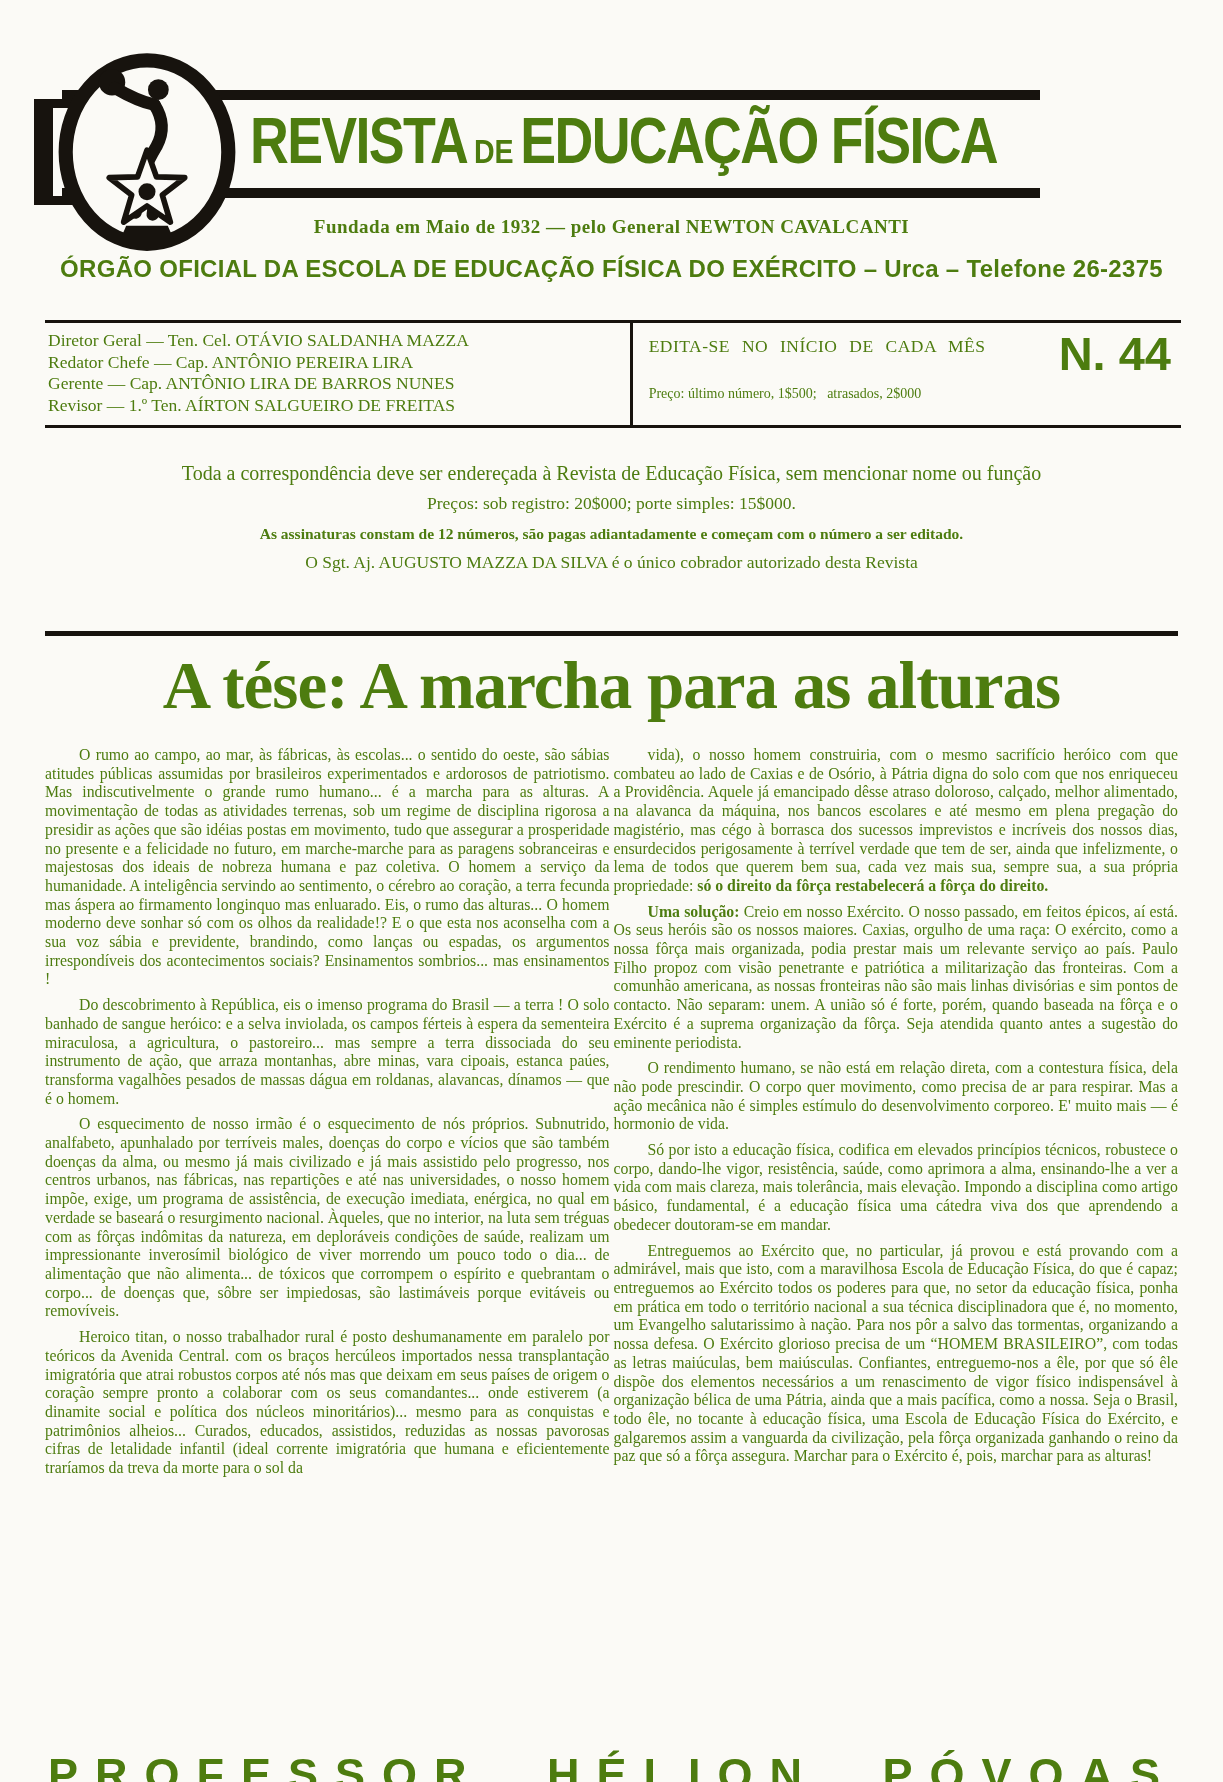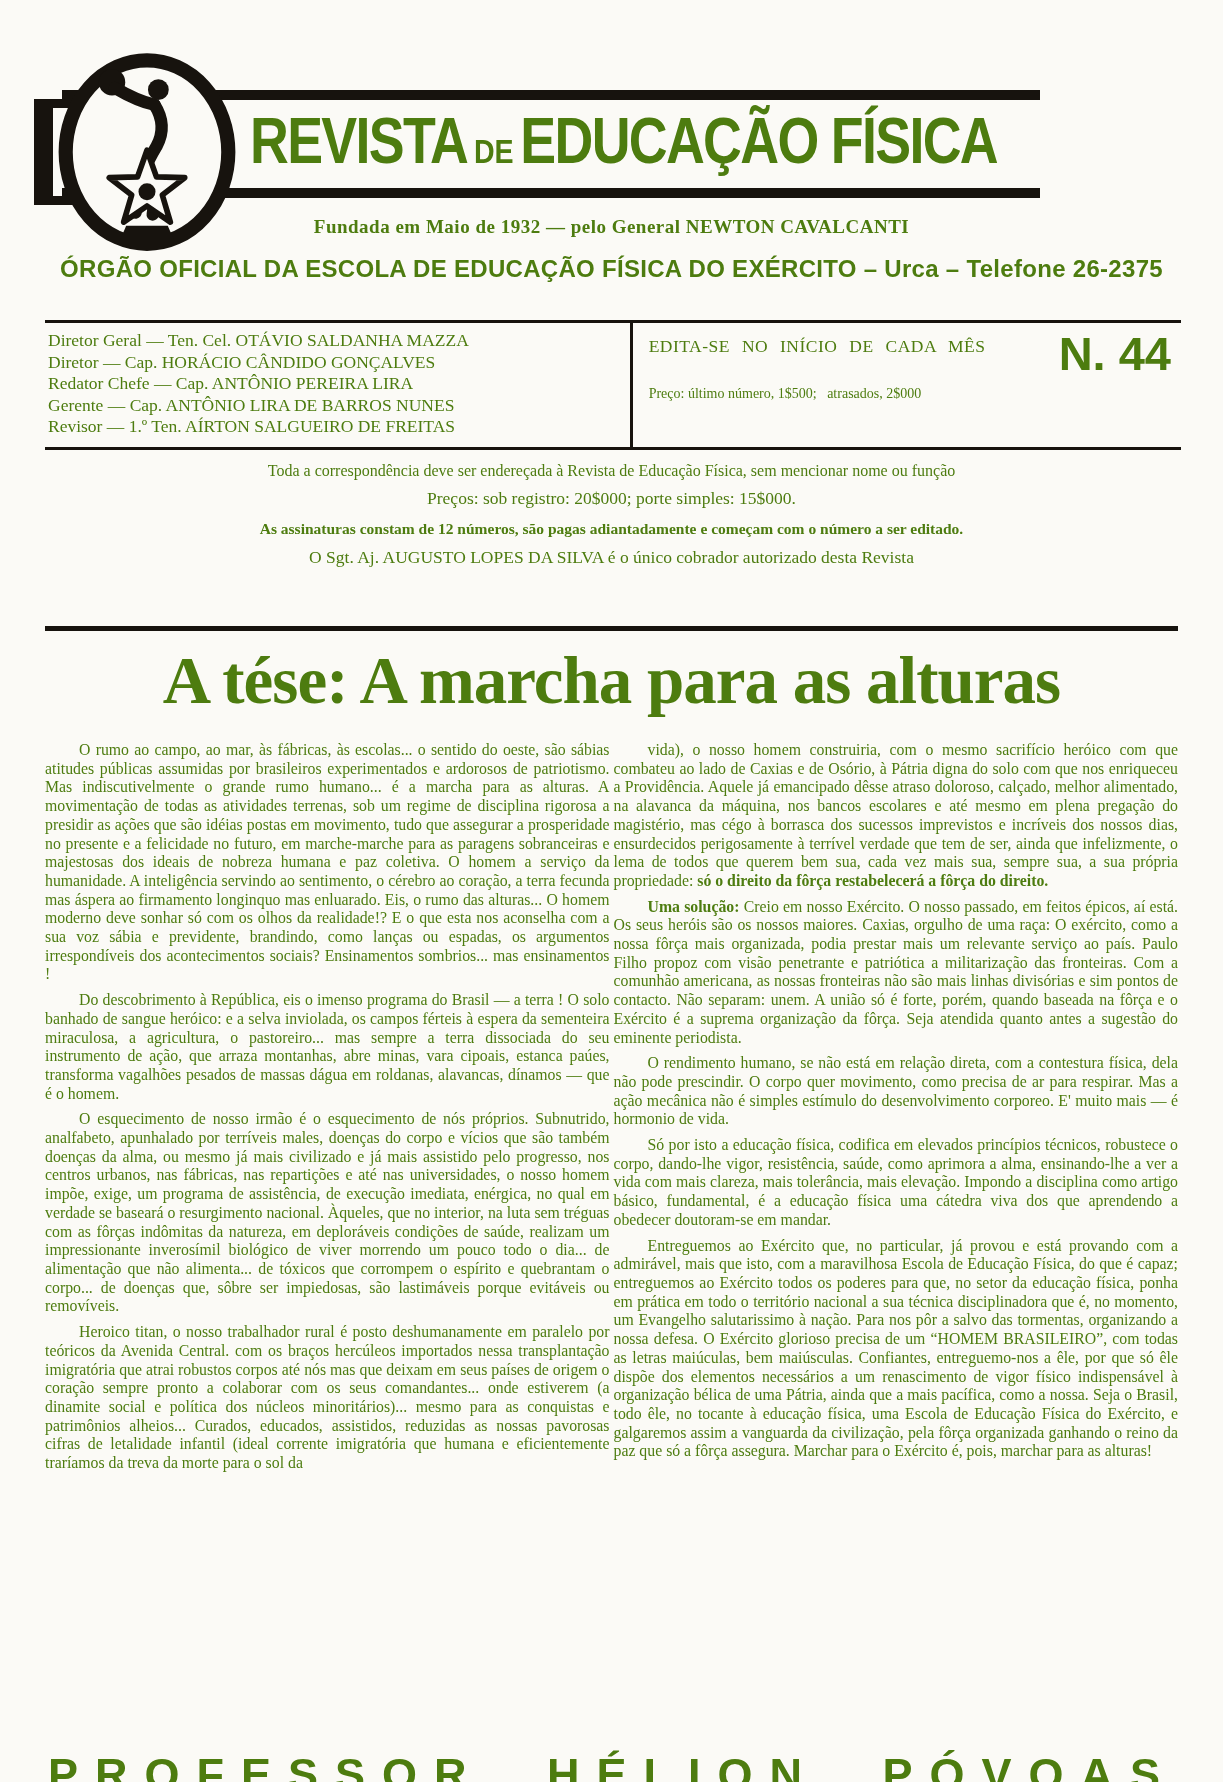--- a/index.html
+++ b/index.html
@@ -69,21 +69,21 @@
   .ano-line .month{font-family:"Liberation Sans","DejaVu Sans",sans-serif;font-weight:bold;}
   .edition-line{font-size:17.5px;word-spacing:7px;margin-top:5px;letter-spacing:0.5px;}
   .issue-number{
     font-family:"Liberation Sans","DejaVu Sans",sans-serif;
     font-weight:bold;font-size:47px;line-height:50px;margin-top:-2px;
     white-space:nowrap;padding-right:2px;
   }
   .price-line{font-weight:normal;font-size:14px;margin-top:7px;white-space:pre-wrap;}
   
   .notices{margin-top:10px;text-align:center;}
-  .notice-1{font-size:16px;margin:0 0 8px;}
+  .notice-1{font-size:20px;margin:0 0 8px;}
   .notice-2{font-size:17.5px;margin:0 0 11px;}
   .notice-3{font-size:15.5px;font-weight:bold;margin:0 0 9px;}
   .notice-4{font-size:17.5px;margin:0;}
   
   .rule{height:5px;background:#17130e;margin:58px 45px 0;}
   .headline{
     margin:12px 0 0;text-align:center;
     font-weight:bold;font-size:67px;line-height:74px;letter-spacing:-1px;
     white-space:nowrap;
   }
@@ -130,42 +130,41 @@
     </div>
 
     <div class="banner-title"><span>REVISTA</span><span class="de">DE</span><span>EDUCAÇÃO FÍSICA</span></div>
 
     <div class="founded-line">Fundada em Maio de 1932 — pelo General NEWTON CAVALCANTI</div>
     <div class="organ-line">ÓRGÃO OFICIAL DA ESCOLA DE EDUCAÇÃO FÍSICA DO EXÉRCITO – Urca – Telefone 26-2375</div>
 
     <div class="info-box">
       <div class="staff-cell">
         <div>Diretor Geral — Ten. Cel. OTÁVIO SALDANHA MAZZA</div>
-        <div>Diretor — Cap. HORÁCIO CÂNDIDO GONÇALVES</div>
         <div>Redator Chefe — Cap. ANTÔNIO PEREIRA LIRA</div>
         <div>Gerente — Cap. ANTÔNIO LIRA DE BARROS NUNES</div>
         <div>Revisor — 1.º Ten. AÍRTON SALGUEIRO DE FREITAS</div>
       </div>
       <div class="issue-cell">
         <div class="issue-row">
           <div class="issue-meta">
             <div class="edition-line">EDITA-SE NO INÍCIO DE CADA MÊS</div>
           </div>
           <div class="issue-number">N. 44</div>
         </div>
         <div class="price-line">Preço: último número, 1$500;   atrasados, 2$000</div>
       </div>
     </div>
   </div>
 
   <div class="notices">
     <p class="notice-1">Toda a correspondência deve ser endereçada à Revista de Educação Física, sem mencionar nome ou função</p>
     <p class="notice-2">Preços: sob registro: 20$000; porte simples: 15$000.</p>
     <p class="notice-3">As assinaturas constam de 12 números, são pagas adiantadamente e começam com o número a ser editado.</p>
-    <p class="notice-4">O Sgt. Aj. AUGUSTO LOPES DA SILVA é o único cobrador autorizado desta Revista</p>
+    <p class="notice-4">O Sgt. Aj. AUGUSTO MAZZA DA SILVA é o único cobrador autorizado desta Revista</p>
   </div>
 
   <div class="rule"></div>
 
   <h1 class="headline">A tése: A marcha para as alturas</h1>
 
   <div class="columns">
     <div class="col">
       <p>O rumo ao campo, ao mar, às fábricas, às escolas... o sentido do oeste, são sábias atitudes públicas assumidas por brasileiros experimentados e ardorosos de patriotismo.  Mas indiscutivelmente o grande rumo humano... é a marcha para as alturas.  A movimentação de todas as atividades terrenas, sob um regime de disciplina rigorosa a presidir as ações que são idéias postas em movimento, tudo que assegurar a prosperidade no presente e a felicidade no futuro, em marche-marche para as paragens sobranceiras e majestosas dos ideais de nobreza humana e paz coletiva.  O homem a serviço da humanidade.  A inteligência servindo ao sentimento, o cérebro ao coração, a terra fecunda mas áspera ao firmamento longinquo mas enluarado.  Eis, o rumo das alturas... O homem moderno deve sonhar só com os olhos da realidade!?  E o que esta nos aconselha com a sua voz sábia e previdente, brandindo, como lanças ou espadas, os argumentos irrespondíveis dos acontecimentos sociais?  Ensinamentos sombrios... mas ensinamentos !</p>
       <p>Do descobrimento à República, eis o imenso programa do Brasil — a terra !  O solo banhado de sangue heróico: e a selva inviolada, os campos férteis à espera da sementeira miraculosa, a agricultura, o pastoreiro... mas sempre a terra dissociada do seu instrumento de ação, que arraza montanhas, abre minas, vara cipoais, estanca paúes, transforma vagalhões pesados de massas dágua em roldanas, alavancas, dínamos — que é o homem.</p>

